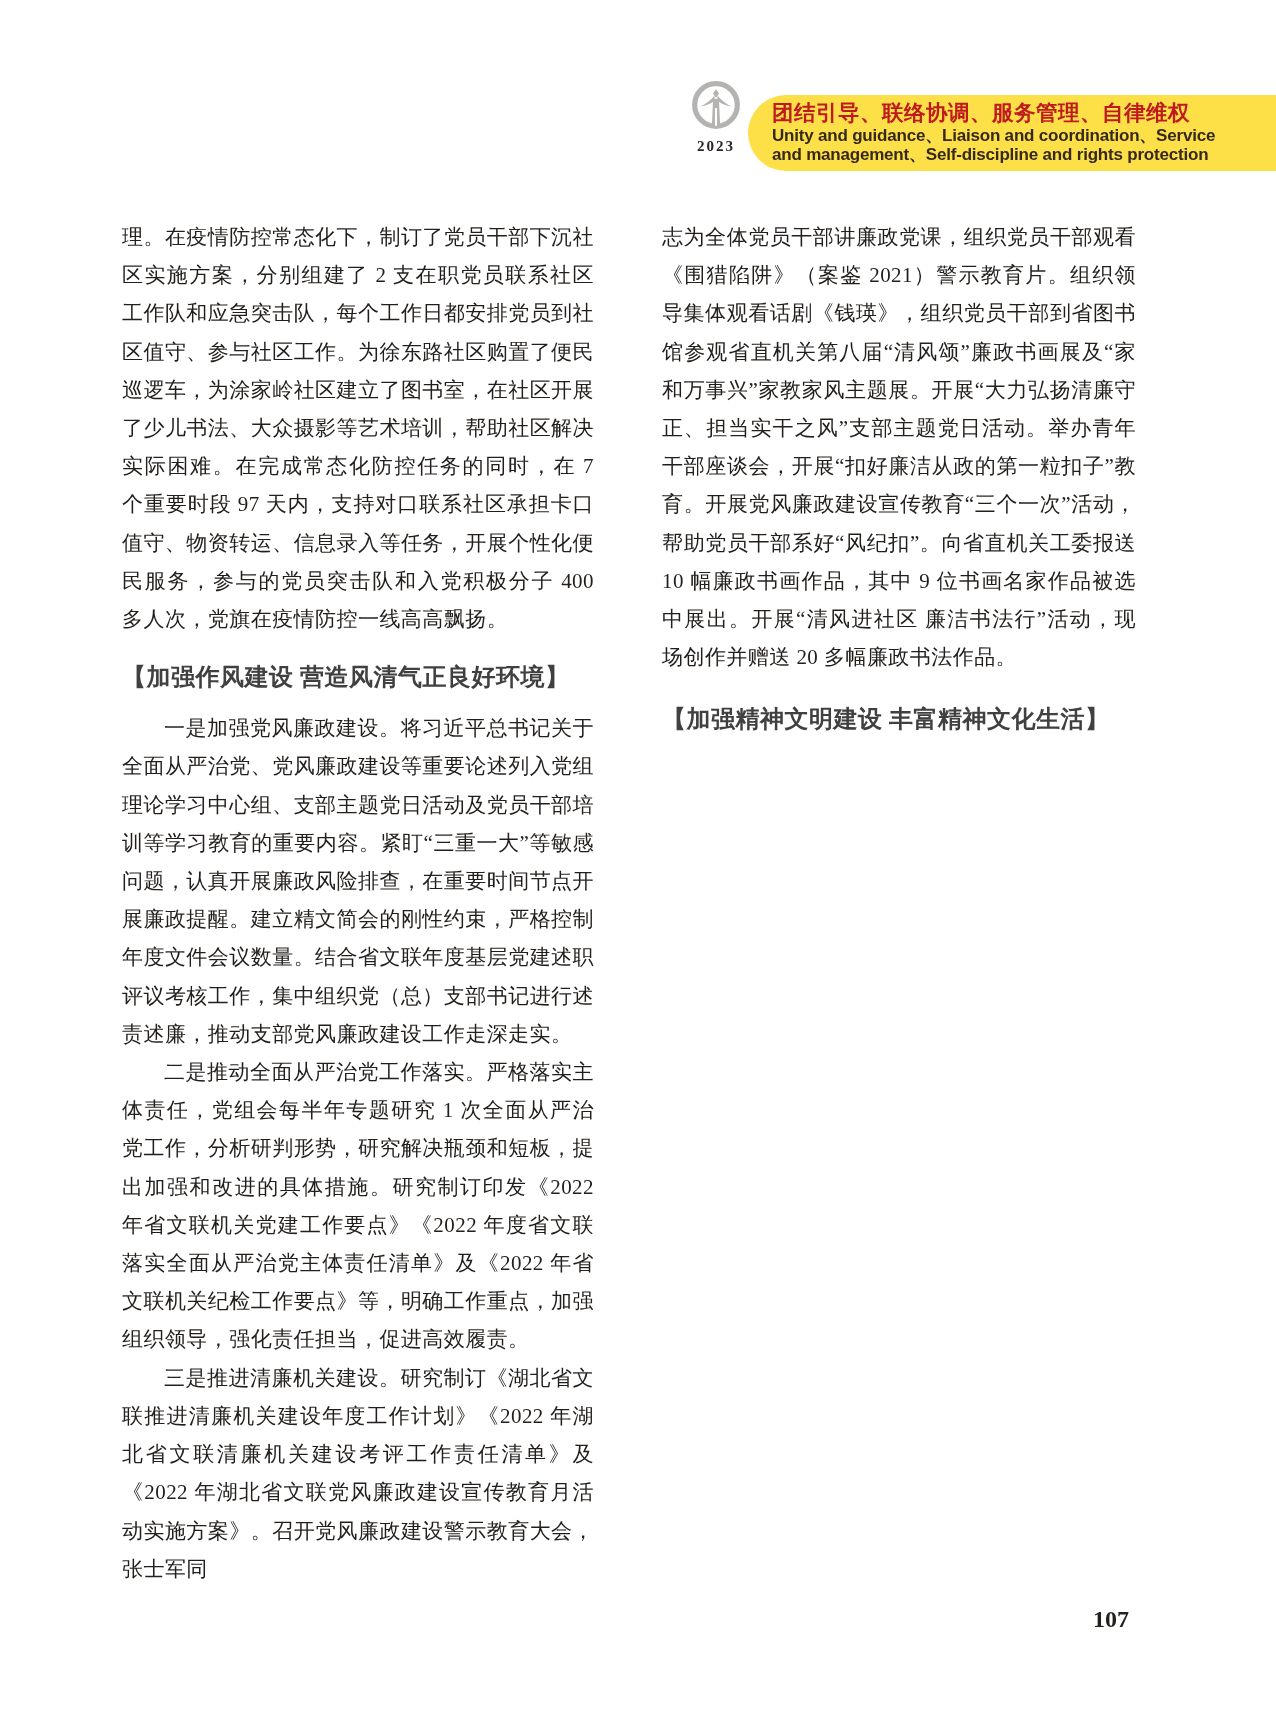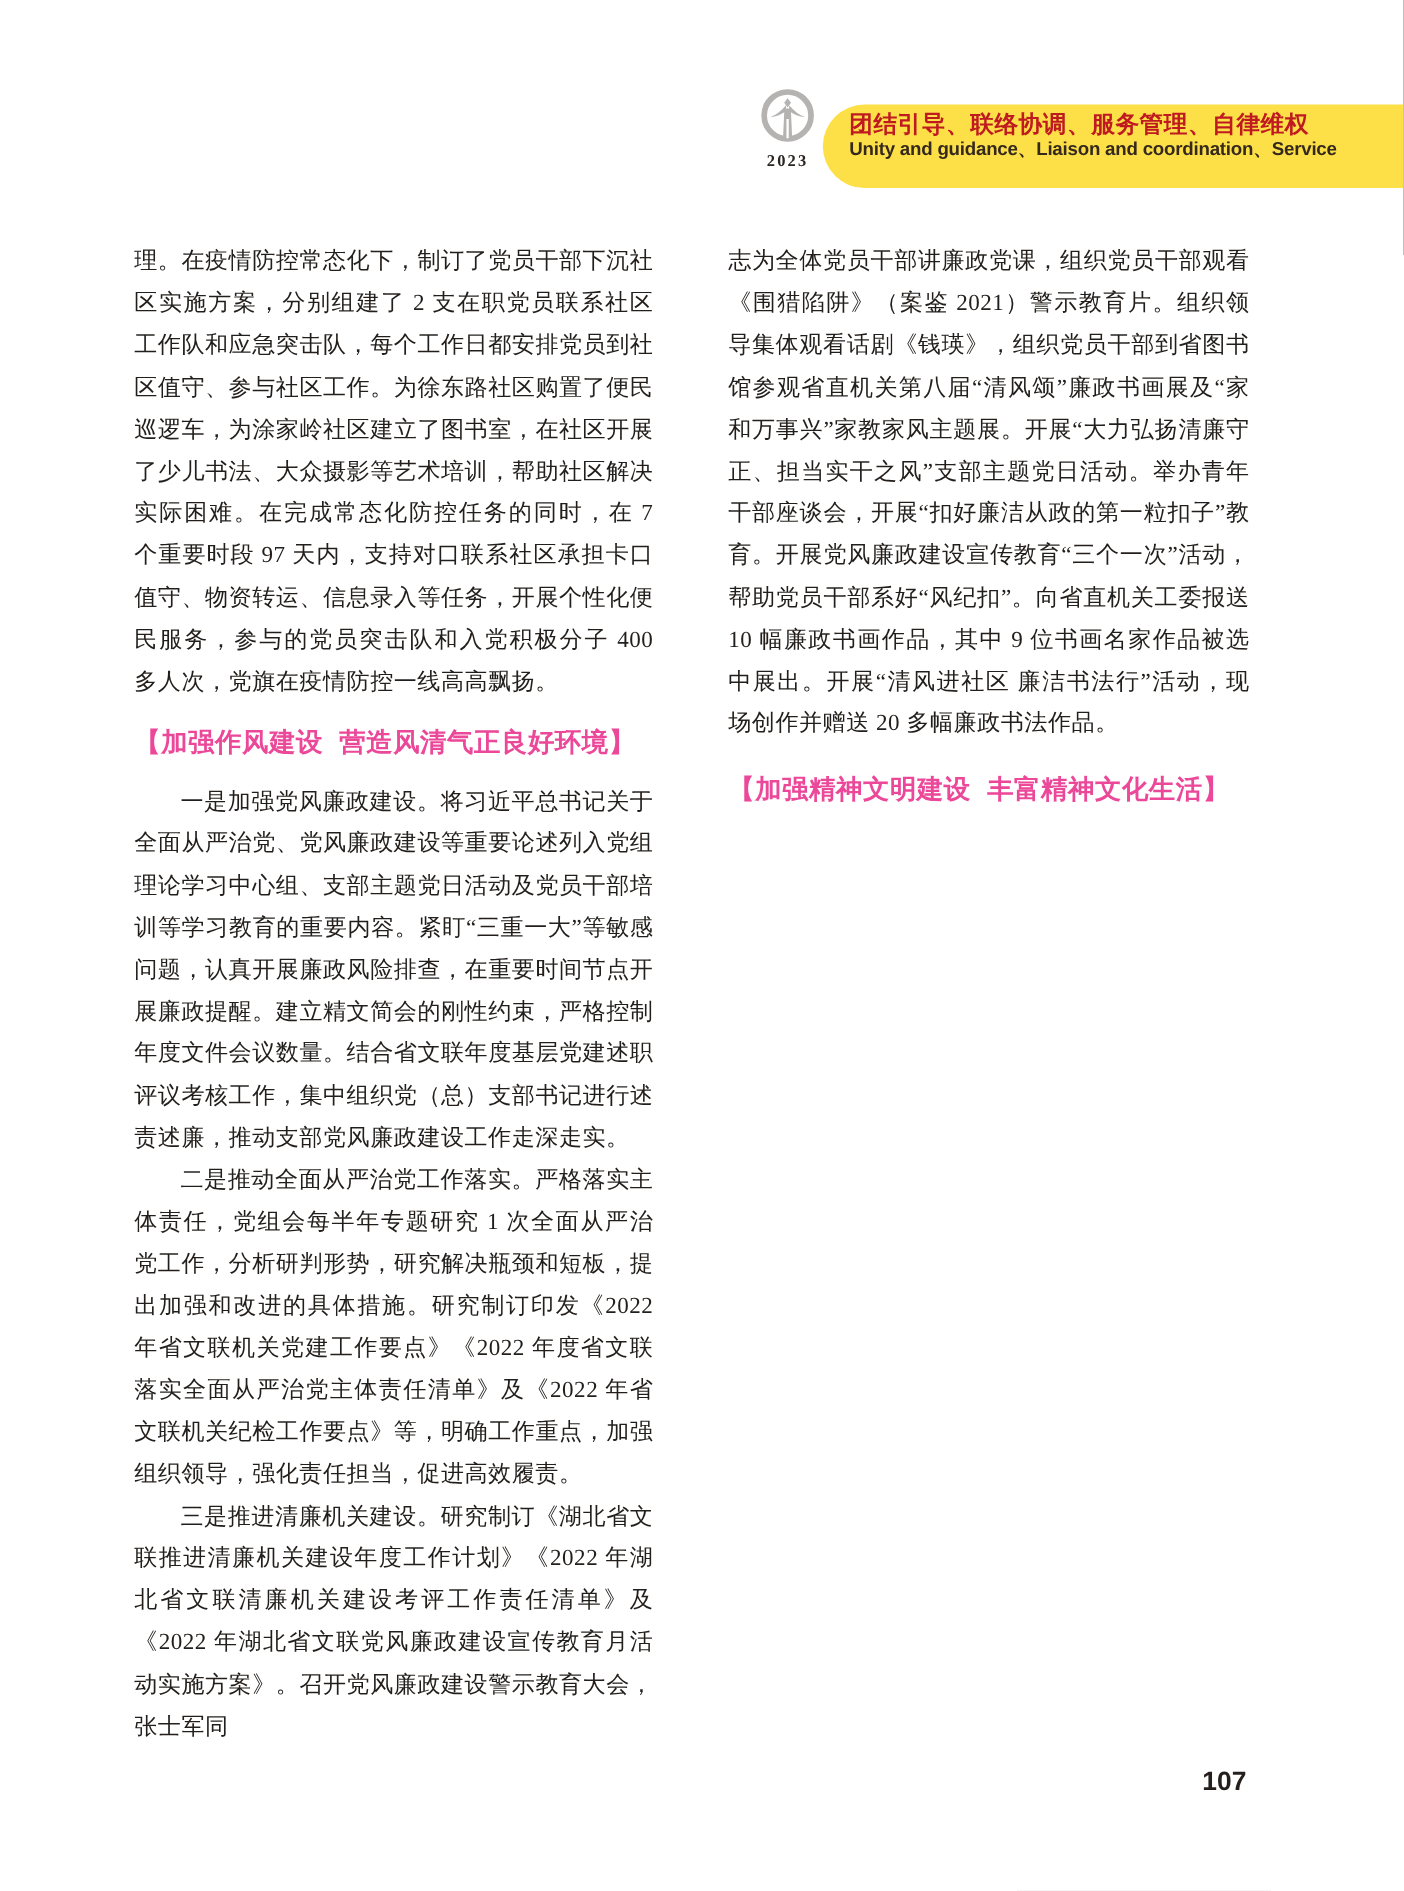--- a/index.html
+++ b/index.html
@@ -63,35 +63,35 @@
     line-height:38.2px;
     letter-spacing:0.45px;
     text-align:justify;
     text-justify:inter-ideograph;
     color:#221e1b;
     font-weight:500;
   }
   .indent{text-indent:2em;}
   .section-heading{
     margin:22px 0 14px 0;
-    font-family:Liberation Mono, monospace;
+    font-family:Liberation Serif, serif;
     font-weight:bold;
     font-size:24px;
     line-height:35px;
     letter-spacing:0.5px;
-    color:#ec4899;
+    color:#404040;
     text-align:justify;
   }
   .col-right .section-heading{margin-top:26px;}
 
   
   .page-number{
     position:absolute;
     left:1093px;top:1606px;
-    font-family:Liberation Sans, sans-serif;
+    font-family:Liberation Serif, serif;
     font-weight:bold;
     font-size:24px;
     color:#241f1c;
   }
 </style>
 </head>
 <body>
 
 <div class="page">
 
@@ -106,20 +106,21 @@
         <path d="M21.2 18 L26.8 18 L28 44 L20 44 Z" fill="#b5b3b1"></path>
         <path d="M23 27 L25 27 L25 44 L23 44 Z" fill="#ffffff"></path>
       </svg>
     </span>
     <div class="logo-year">2023</div>
   </div>
 
   <div class="header-bar">
     <div class="header-title">团结引导、联络协调、服务管理、自律维权</div>
     <div class="header-sub">Unity and guidance、Liaison and coordination、Service</div>
+    <div class="header-sub">and management、Self-discipline and rights protection</div>
   </div>
 
   <div class="col col-left">
     <p class="body-par">理。在疫情防控常态化下，制订了党员干部下沉社区实施方案，分别组建了 2 支在职党员联系社区工作队和应急突击队，每个工作日都安排党员到社区值守、参与社区工作。为徐东路社区购置了便民巡逻车，为涂家岭社区建立了图书室，在社区开展了少儿书法、大众摄影等艺术培训，帮助社区解决实际困难。在完成常态化防控任务的同时，在 7 个重要时段 97 天内，支持对口联系社区承担卡口值守、物资转运、信息录入等任务，开展个性化便民服务，参与的党员突击队和入党积极分子 400 多人次，党旗在疫情防控一线高高飘扬。</p>
     <div class="section-heading">【加强作风建设 营造风清气正良好环境】</div>
     <p class="body-par indent">一是加强党风廉政建设。将习近平总书记关于全面从严治党、党风廉政建设等重要论述列入党组理论学习中心组、支部主题党日活动及党员干部培训等学习教育的重要内容。紧盯“三重一大”等敏感问题，认真开展廉政风险排查，在重要时间节点开展廉政提醒。建立精文简会的刚性约束，严格控制年度文件会议数量。结合省文联年度基层党建述职评议考核工作，集中组织党（总）支部书记进行述责述廉，推动支部党风廉政建设工作走深走实。</p>
     <p class="body-par indent">二是推动全面从严治党工作落实。严格落实主体责任，党组会每半年专题研究 1 次全面从严治党工作，分析研判形势，研究解决瓶颈和短板，提出加强和改进的具体措施。研究制订印发《2022 年省文联机关党建工作要点》《2022 年度省文联落实全面从严治党主体责任清单》及《2022 年省文联机关纪检工作要点》等，明确工作重点，加强组织领导，强化责任担当，促进高效履责。</p>
     <p class="body-par indent">三是推进清廉机关建设。研究制订《湖北省文联推进清廉机关建设年度工作计划》《2022 年湖北省文联清廉机关建设考评工作责任清单》及《2022 年湖北省文联党风廉政建设宣传教育月活动实施方案》。召开党风廉政建设警示教育大会，张士军同</p>
   </div>
 

